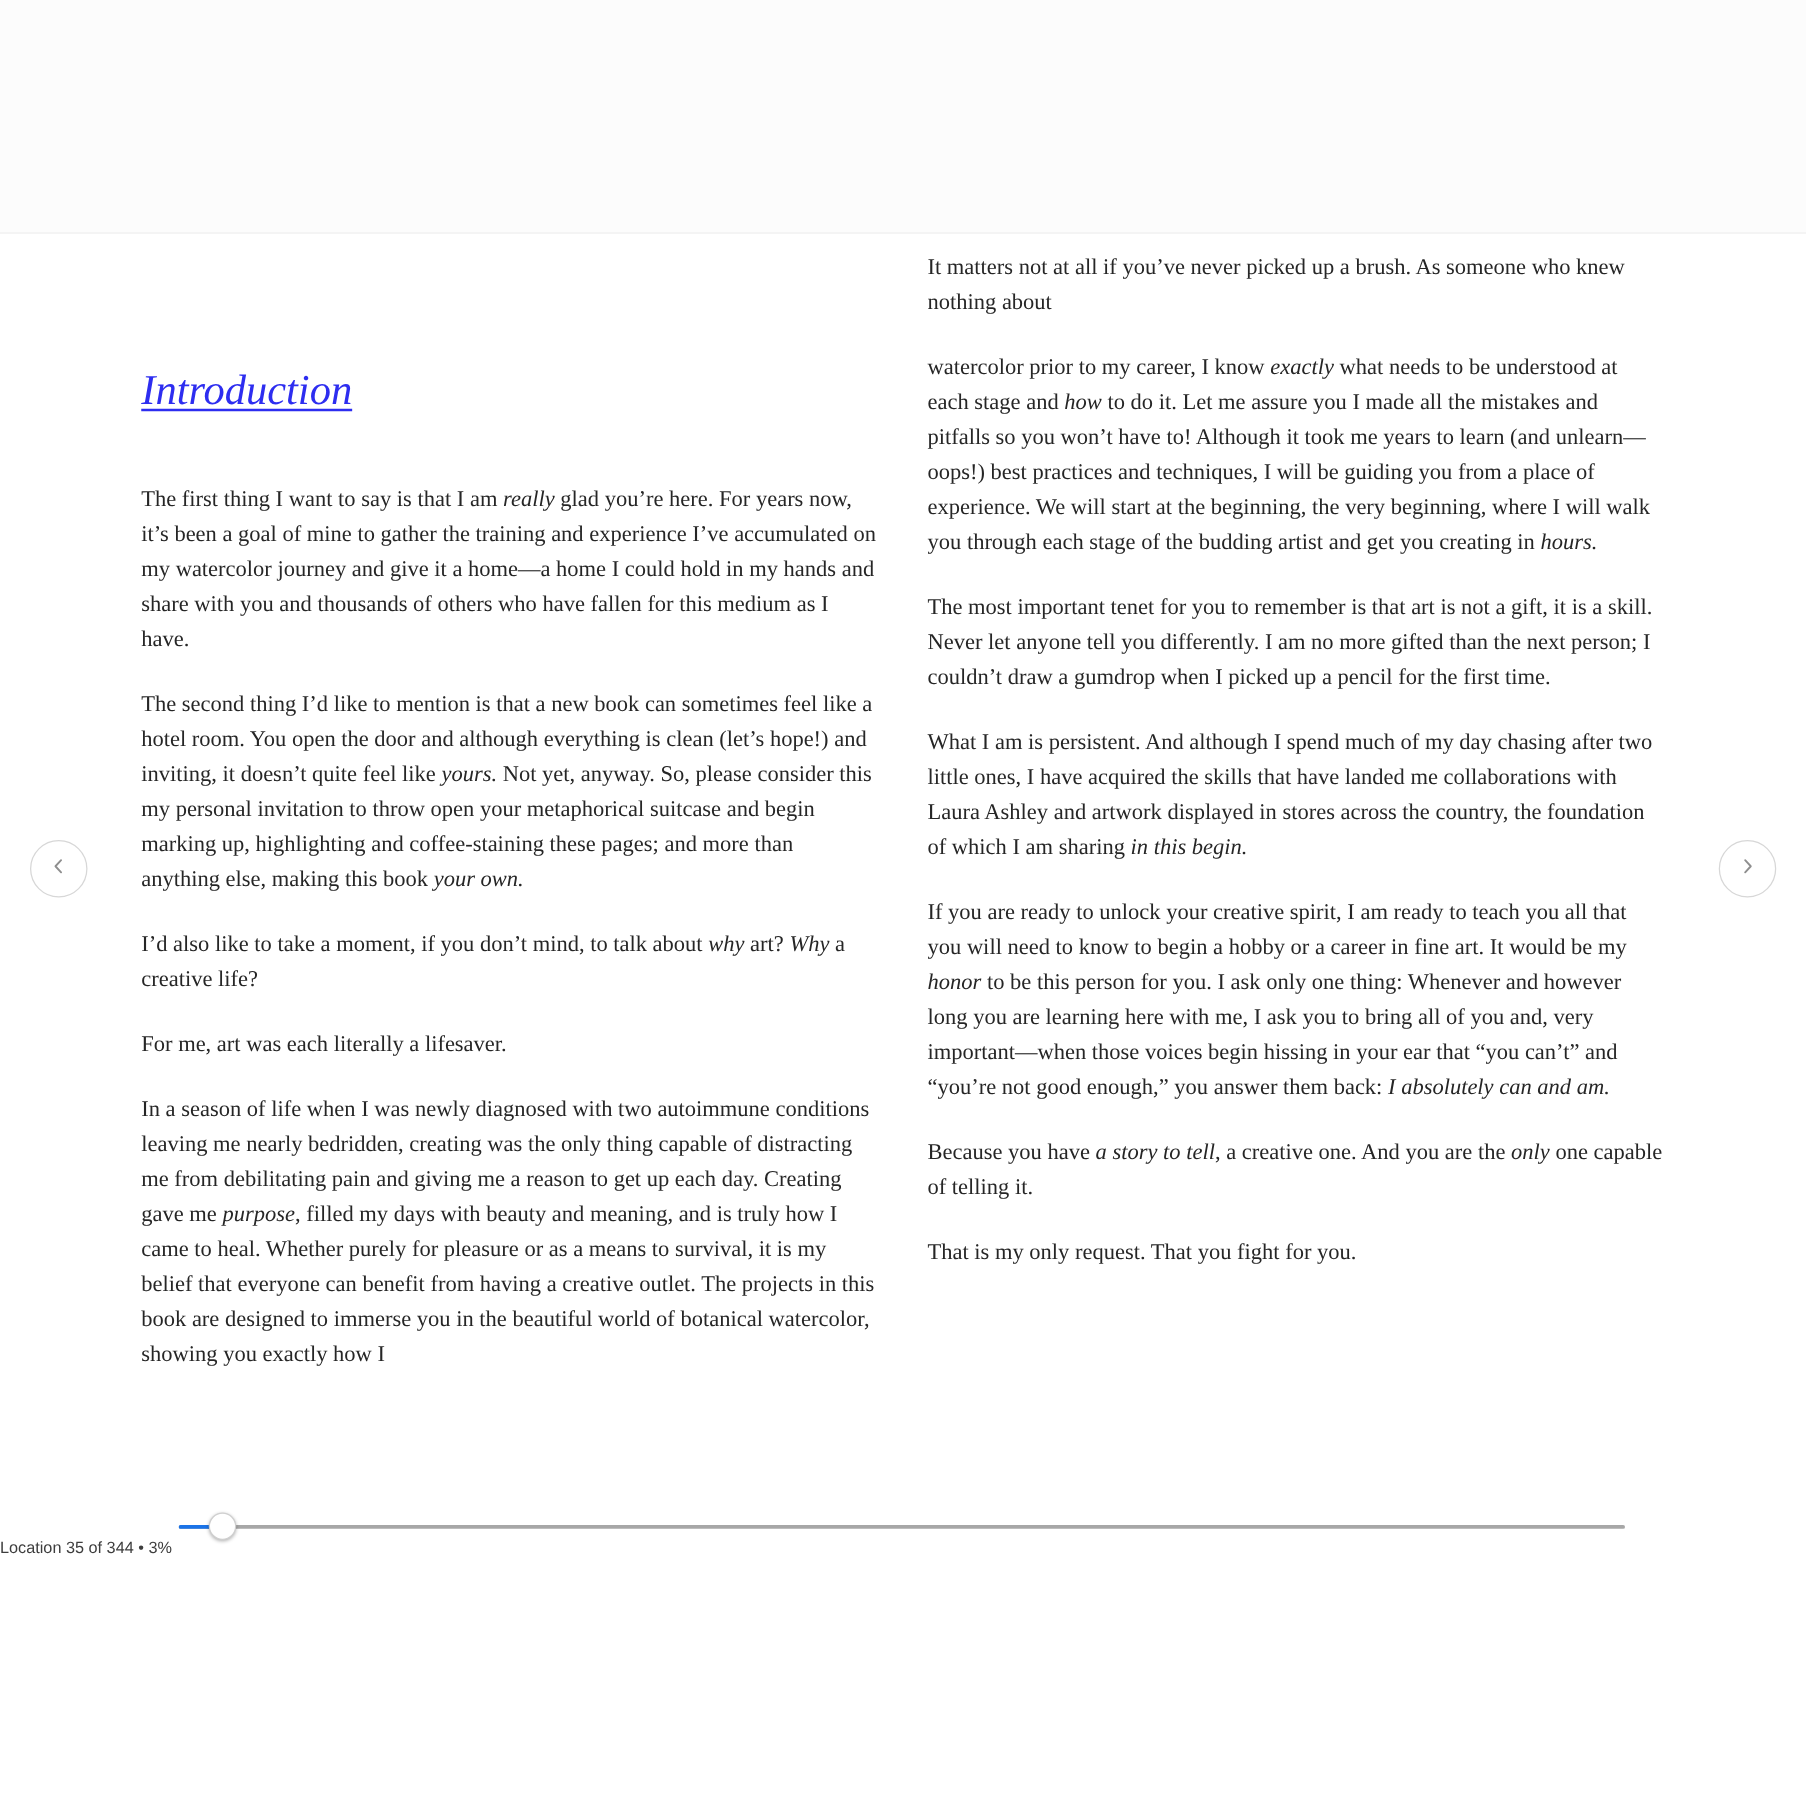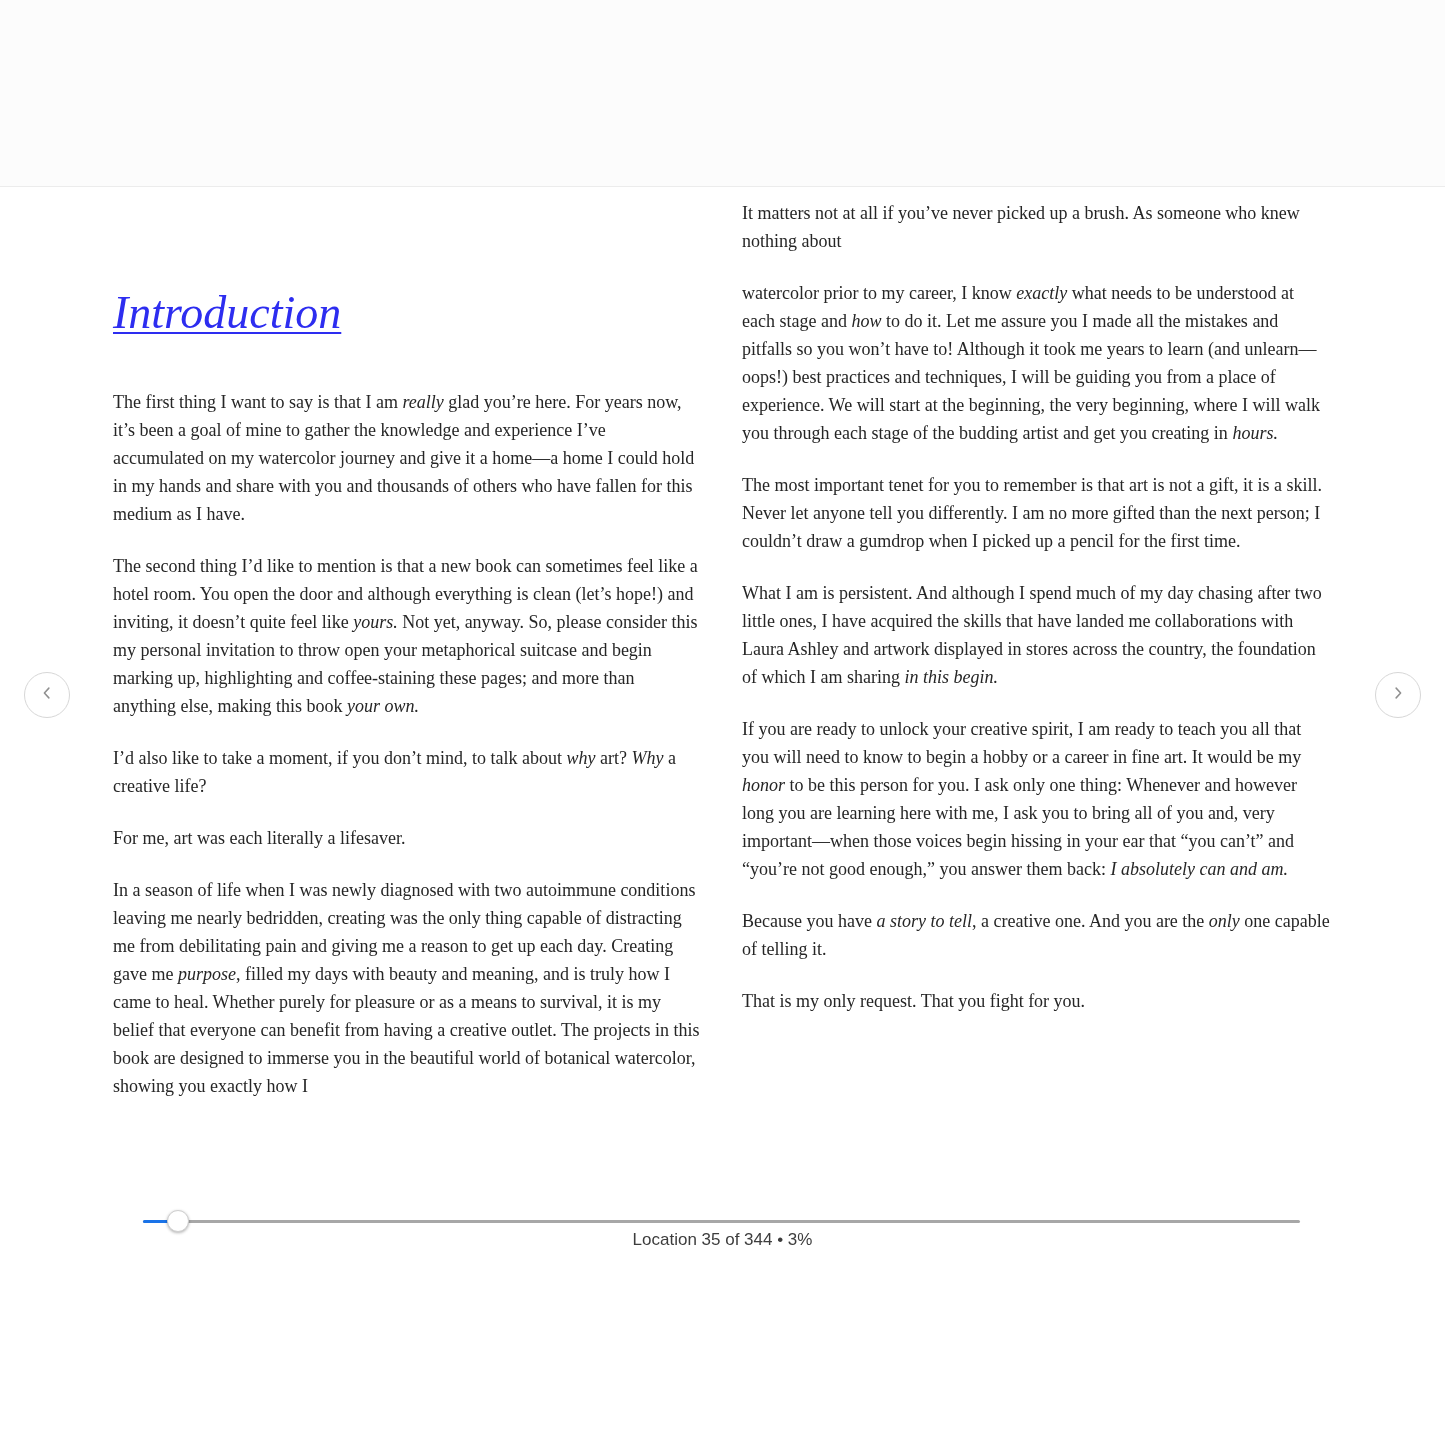--- a/index.html
+++ b/index.html
@@ -41,21 +41,21 @@
     width: 588px;
     color: var(--text-color);
     font-size: 18px;
     line-height: 28px;
   }
   .column.left  { left: 113px; }
   .column.right { left: 742px; }
   .chapter-title {
     display: inline-block;
     margin: 106px 0 0 0;
-    font-size: 46px;
+    font-size: 34px;
     line-height: 40px;
     font-style: italic;
     font-weight: 500;
     color: var(--title-blue);
     text-decoration: underline;
     text-decoration-thickness: 2px;
     text-underline-offset: 4px;
     cursor: pointer;
   }
   .title-gap { height: 52px; }
@@ -113,37 +113,37 @@
     background: #ffffff;
     border: 1px solid #cfcfcf;
     box-sizing: border-box;
     box-shadow: 0 1px 3px rgba(0,0,0,0.3);
     cursor: grab;
   }
   .location-status {
     position: absolute;
     left: 0; top: 30px;
     width: 1445px;
-    text-align: center;
+    text-align: left;
     font-family: "Liberation Sans", sans-serif;
-    font-size: 17px;
+    font-size: 13px;
     color: var(--footer-text);
   }
 </style>
 </head>
 <body>
 
 <div class="top-bar"></div>
 
 <div class="reader">
   <div class="column left">
     <a class="chapter-title">Introduction</a>
     <div class="title-gap"></div>
     <div>
-        <p class="para"><span>The first thing I want to say is that I am </span><em>really</em><span> glad you’re here. For years now, it’s been a goal of mine to gather the knowledge and experience I’ve accumulated on my watercolor journey and give it a home—a home I could hold in my hands and share with you and thousands of others who have fallen for this medium as I have.</span></p>
+        <p class="para"><span>The first thing I want to say is that I am </span><em>really</em><span> glad you’re here. For years now, it’s been a goal of mine to gather the training and experience I’ve accumulated on my watercolor journey and give it a home—a home I could hold in my hands and share with you and thousands of others who have fallen for this medium as I have.</span></p>
         <p class="para"><span>The second thing I’d like to mention is that a new book can sometimes feel like a hotel room. You open the door and although everything is clean (let’s hope!) and inviting, it doesn’t quite feel like </span><em>yours.</em><span> Not yet, anyway. So, please consider this my personal invitation to throw open your metaphorical suitcase and begin marking up, highlighting and coffee-staining these pages; and more than anything else, making this book </span><em>your own.</em></p>
         <p class="para"><span>I’d also like to take a moment, if you don’t mind, to talk about </span><em>why</em><span> art? </span><em>Why</em><span> a creative life?</span></p>
         <p class="para"><span>For me, art was each literally a lifesaver.</span></p>
         <p class="para"><span>In a season of life when I was newly diagnosed with two autoimmune conditions leaving me nearly bedridden, creating was the only thing capable of distracting me from debilitating pain and giving me a reason to get up each day. Creating gave me </span><em>purpose</em><span>, filled my days with beauty and meaning, and is truly how I came to heal. Whether purely for pleasure or as a means to survival, it is my belief that everyone can benefit from having a creative outlet. The projects in this book are designed to immerse you in the beautiful world of botanical watercolor, showing you exactly how I</span></p>
       </div>
   </div>
 
   <div class="column right">
     <div class="col-top-gap"></div>
     <div>

